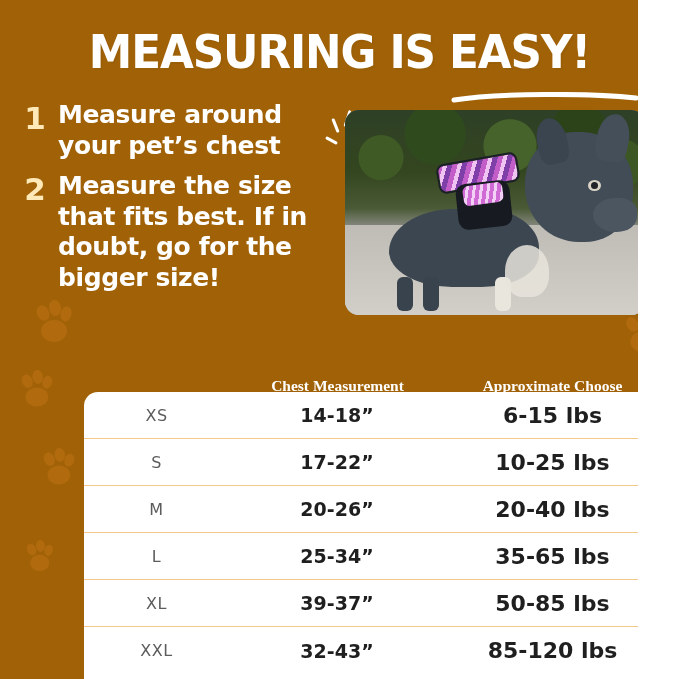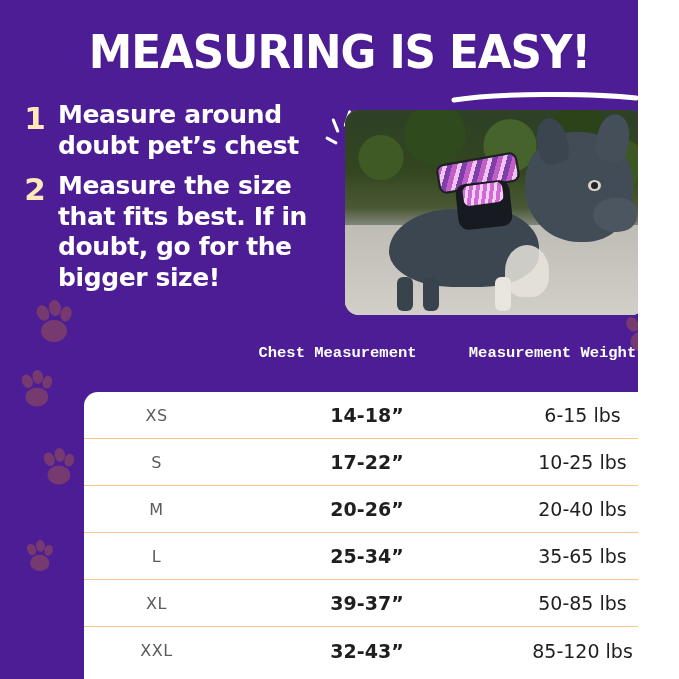--- a/index.html
+++ b/index.html
@@ -4,21 +4,21 @@
 <style>
   * { box-sizing: border-box; margin: 0; padding: 0; }
   html, body {
     width: 679px; height: 679px;
     font-family: "Liberation Sans", sans-serif;
     overflow: hidden;
   }
   #page {
     position: relative;
     width: 638px; height: 679px;
-    background: #4c1d95;
+    background: #a16207;
     overflow: hidden;
   }
 
   
   .paw {
     position: absolute;
     opacity: 0.30;
     pointer-events: none;
   }
   .paw svg { display: block; }
@@ -198,39 +198,39 @@
   .table-head {
     position: absolute;
     top: 344px; left: 230px;
     width: 430px;
     display: flex;
   }
   .th {
     flex: 1;
     text-align: center;
     color: #FFFFFF;
-    font-family: Liberation Mono, monospace;
+    font-family: Liberation Serif, serif;
     font-weight: bold;
     font-size: 15.5px;
     line-height: 1.28;
+    margin-top: 32px;
   }
   .table-card {
     position: absolute;
     left: 84px; top: 392px;
     width: 576px; height: 300px;
     background: #FFFFFF;
     border-radius: 14px 14px 0 0;
     overflow: hidden;
   }
   .row {
     display: flex;
     align-items: center;
     height: 47px;
     border-bottom: 1px solid #F2C98B;
-    gap: 30px;
   }
   .row:last-child { border-bottom: none; }
   .cell {
     text-align: center;
     font-family: "DejaVu Sans", sans-serif;
   }
   .cell-size {
     flex: 0 0 145px;
     color: #5c5c5c;
     font-size: 16px;
@@ -239,22 +239,22 @@
   }
   .cell-chest {
     flex: 0 0 216px;
     color: #1f1f1f;
     font-size: 19px;
     font-weight: bold;
   }
   .cell-weight {
     flex: 1;
     color: #1f1f1f;
-    font-size: 19px;
-    font-weight: normal;
+    font-size: 22px;
+    font-weight: bold;
   }
 </style>
 </head>
 <body>
 
 <div id="page">
 
   <div class="paw" style="left:30px; top:300px;">
     <svg width="46" height="46" viewBox="0 0 46 46">
         <g fill="#D67D20">
@@ -340,21 +340,21 @@
 
   <div class="swoosh">
     <svg width="190" height="12" viewBox="0 0 190 12">
       <path d="M4,8 C50,1 140,1 186,6" stroke="#FFFFFF" stroke-width="5" fill="none" stroke-linecap="round"></path>
     </svg>
   </div>
 
   <div class="steps">
     <div class="step">
       <div class="step-num">1</div>
-      <div class="step-text">Measure around doubt pet’s chest</div>
+      <div class="step-text">Measure around your pet’s chest</div>
     </div>
     <div class="step">
       <div class="step-num">2</div>
       <div class="step-text">Measure the size that fits best. If in doubt, go for the bigger size!</div>
     </div>
   </div>
 
   <div class="sparkle">
     <span></span>
       <span></span>
@@ -375,21 +375,21 @@
     <div class="harness-c"></div>
     <div class="dog-head"></div>
     <div class="dog-ear-l"></div>
     <div class="dog-ear-r"></div>
     <div class="dog-eye"></div>
     <div class="dog-muzzle"></div>
   </div>
 
   <div class="table-head">
     <div class="th">Chest Measurement</div>
-    <div class="th">Measurement Weight</div>
+    <div class="th">Approximate Choose</div>
   </div>
 
   <div class="table-card">
     <div class="row">
       <div class="cell cell-size">XS</div>
       <div class="cell cell-chest">14-18”</div>
       <div class="cell cell-weight">6-15 lbs</div>
     </div>
     <div class="row">
       <div class="cell cell-size">S</div>

